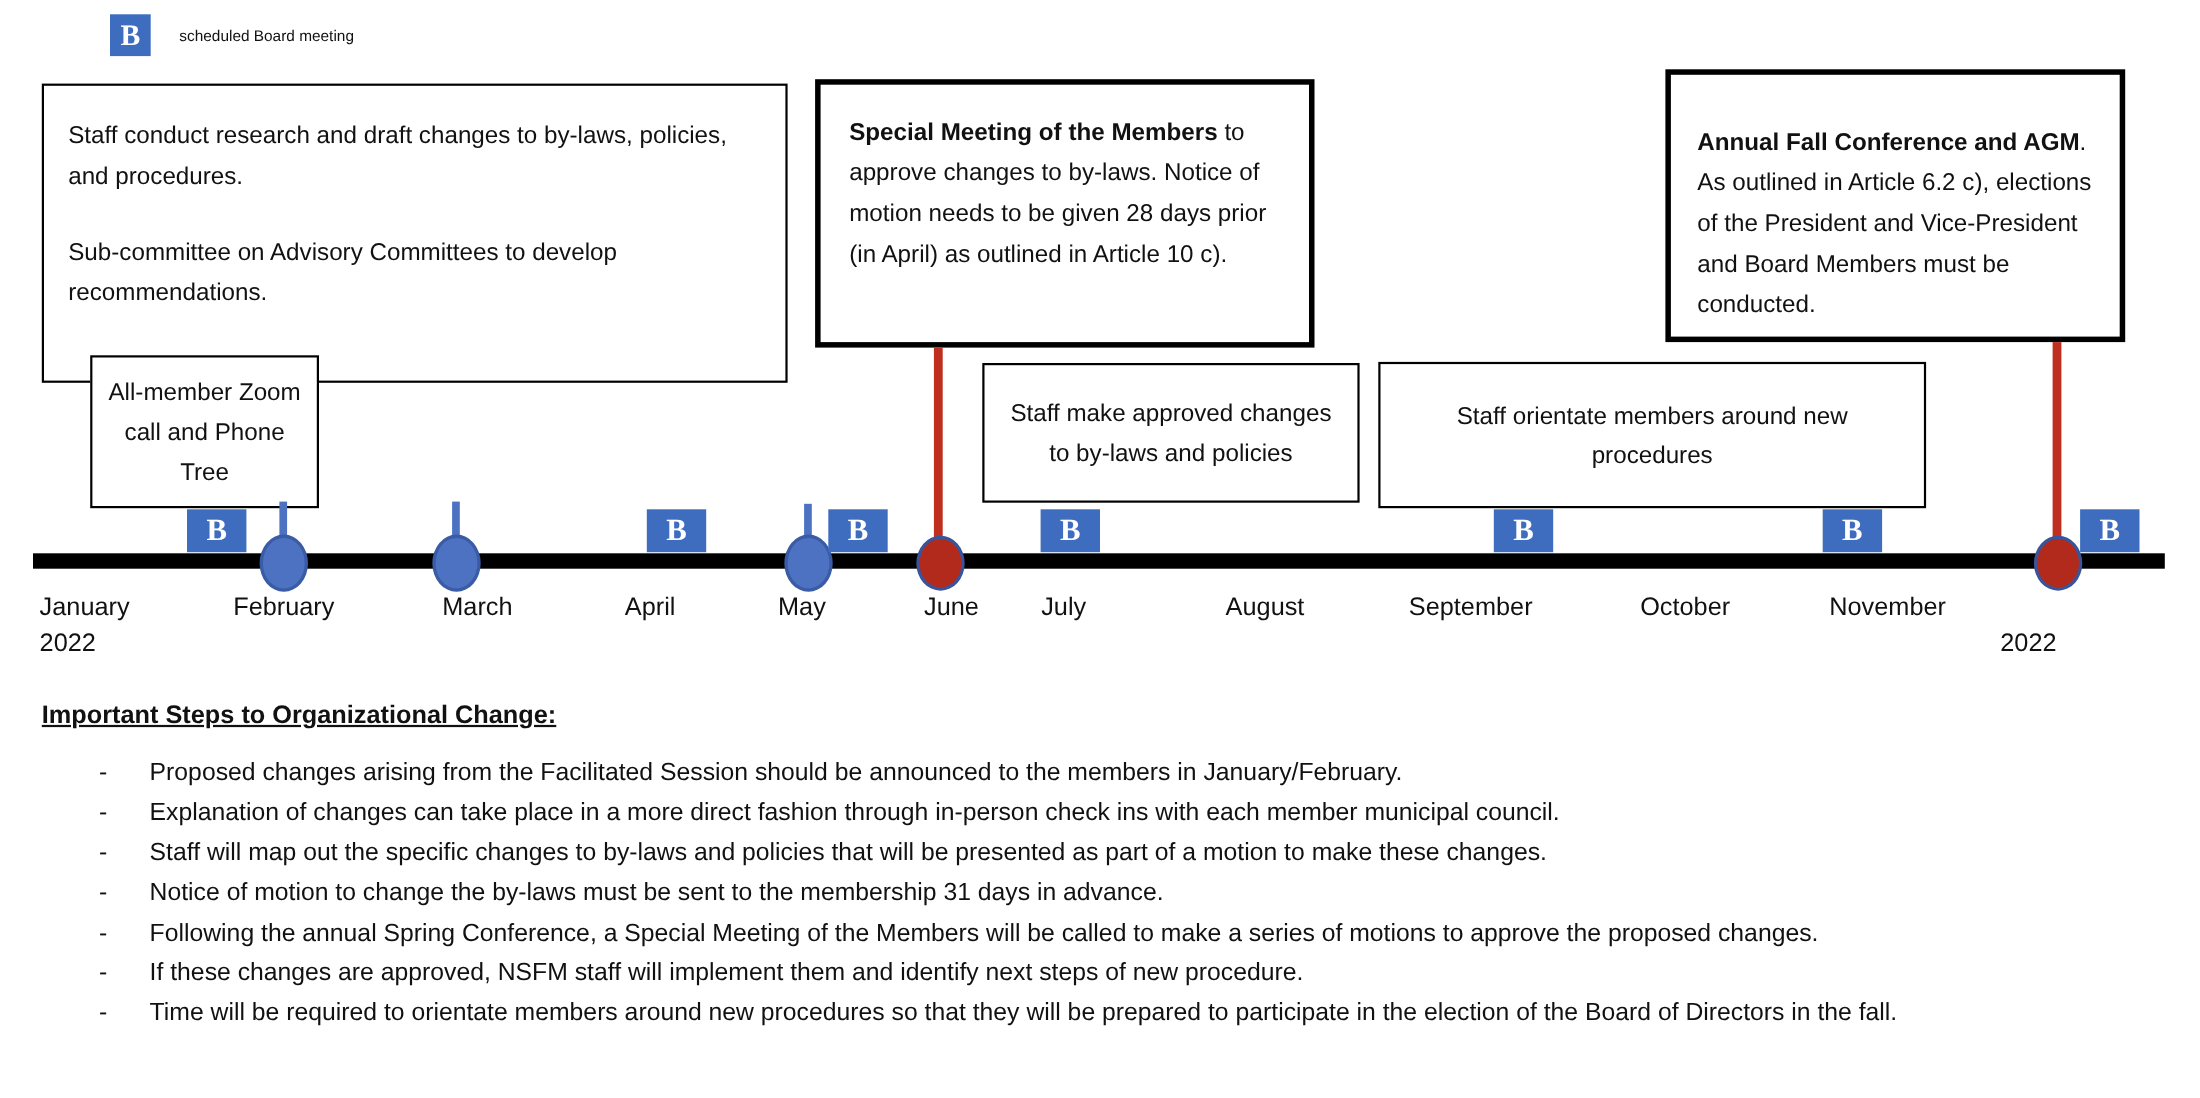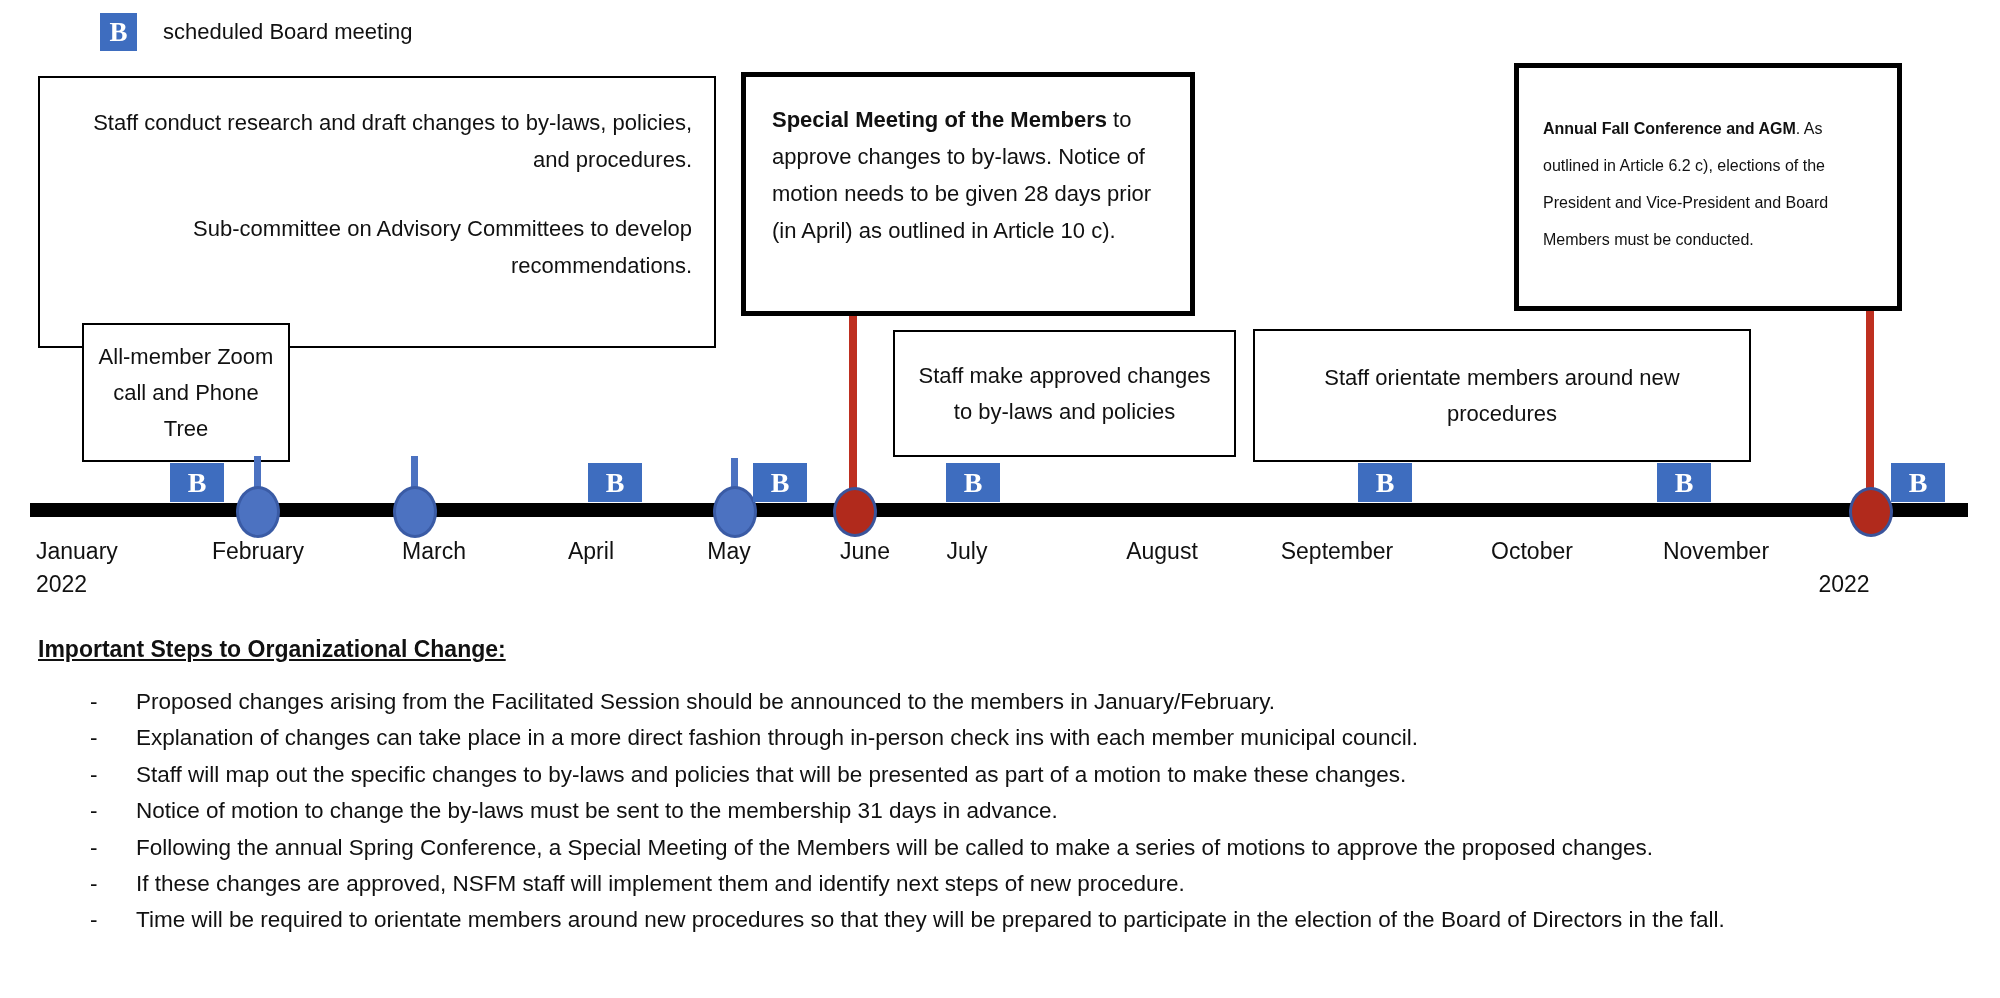--- a/index.html
+++ b/index.html
@@ -7,28 +7,28 @@
     position:relative;width:2000px;height:998px;background:#fff;
     font-family:"Liberation Sans",sans-serif;color:#111;overflow:hidden;
   }
   
   .legend{position:absolute;left:100px;top:13px;display:flex;align-items:center;}
   .b-chip{
     width:37px;height:38px;background:var(--accent_blue,#3E6DBF);color:#fff;
     font-family:"Liberation Serif",serif;font-weight:700;font-size:27px;
     display:flex;align-items:center;justify-content:center;
   }
-  .legend-label{margin-left:26px;font-size:22px;}
+  .legend-label{margin-left:26px;font-size:14px;}
   
   .box{position:absolute;border:2px solid #000;background:#fff;box-sizing:border-box;}
   .box.thick{border-width:5px;}
-  #box-research{left:38px;top:76px;width:678px;height:272px;text-align:right;font-size:22px;line-height:37px;padding:26px 22px 0;}
+  #box-research{left:38px;top:76px;width:678px;height:272px;text-align:left;font-size:22px;line-height:37px;padding:26px 22px 0;}
   #box-research p{margin:0 0 32px;}
   #box-special{left:741px;top:72px;width:454px;height:244px;font-size:22px;line-height:37px;padding:24px 26px 0;}
-  #box-fall{left:1514px;top:63px;width:388px;height:248px;font-size:16px;line-height:37px;padding:42px 24px 0;}
+  #box-fall{left:1514px;top:63px;width:418px;height:248px;font-size:22px;line-height:37px;padding:42px 24px 0;}
   
   .small-box{
     position:absolute;border:2px solid #000;background:#fff;box-sizing:border-box;
     display:flex;align-items:center;justify-content:center;text-align:center;
     font-size:22px;line-height:36px;padding:0 12px;
   }
   #box-allmember{left:82px;top:323px;width:208px;height:139px;}
   #box-inperson{left:313px;top:323px;width:204px;height:139px;}
   #box-spring{left:644px;top:327px;width:179px;height:135px;}
   #box-staffchanges{left:893px;top:330px;width:343px;height:127px;}
@@ -106,21 +106,21 @@
       <div class="b-marker" style="left: 1358px;">B</div>
       <div class="b-marker" style="left: 1657px;">B</div>
       <div class="b-marker" style="left: 1891px;">B</div>
       <div class="month-label align-left" style="left: 36px;">January</div>
       <div class="month-label" style="left: 258px;">February</div>
       <div class="month-label" style="left: 434px;">March</div>
       <div class="month-label" style="left: 591px;">April</div>
       <div class="month-label" style="left: 729px;">May</div>
       <div class="month-label" style="left: 865px;">June</div>
       <div class="month-label" style="left: 967px;">July</div>
-      <div class="month-label" style="left: 1150px; margin-left: 12px;">August</div>
+      <div class="month-label" style="left: 1150px;">August</div>
       <div class="month-label" style="left: 1337px;">September</div>
       <div class="month-label" style="left: 1532px;">October</div>
       <div class="month-label" style="left: 1716px;">November</div>
       <div class="year-label align-left" style="left: 36px;">2022</div>
       <div class="year-label" style="left: 1844px;">2022</div>
     </div>
 
   <div class="steps">
     <p class="steps-heading">Important Steps to Organizational Change:</p>
     <ul class="steps-list">

